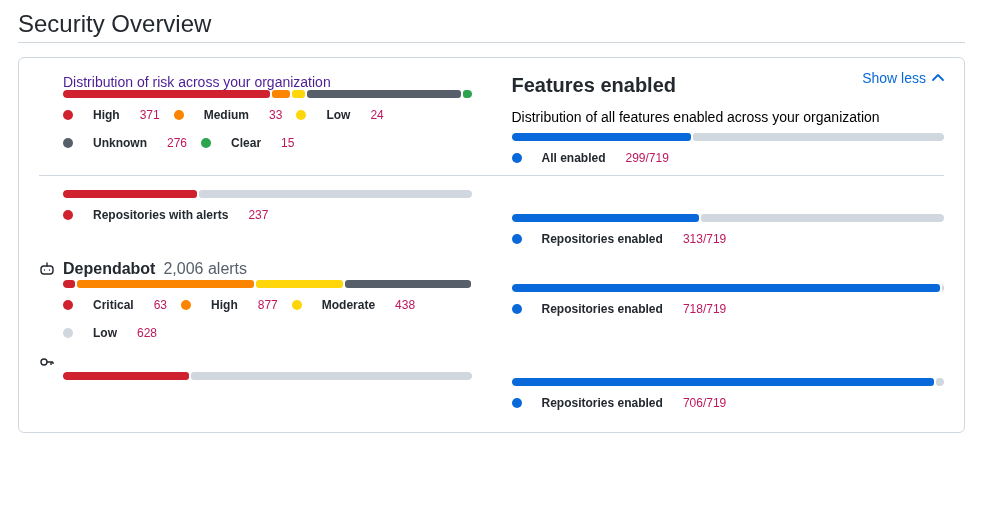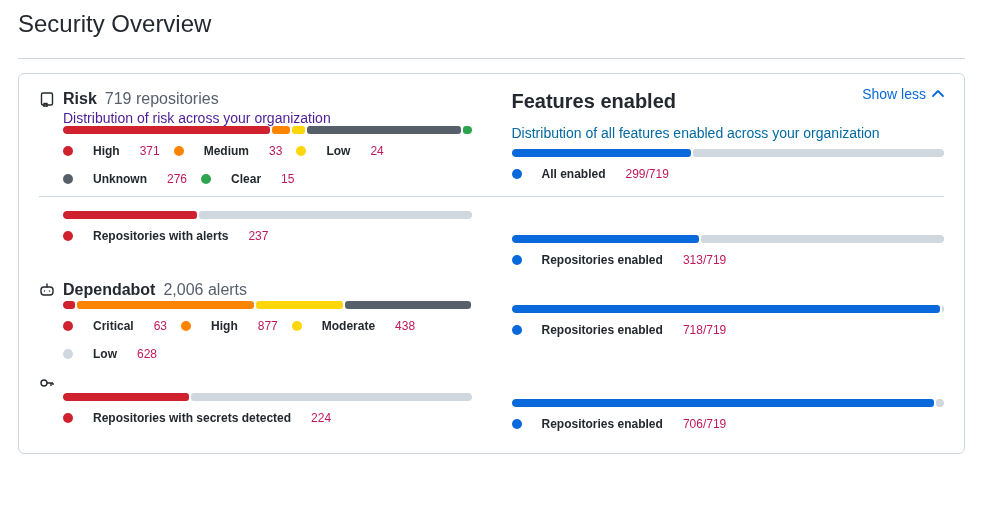--- a/index.html
+++ b/index.html
@@ -6,21 +6,21 @@
 body {
   font-family: -apple-system, BlinkMacSystemFont, "Segoe UI", Helvetica, Arial, sans-serif;
   background: #fff;
   color: #24292f;
   font-size: 14px;
   padding: 10px 18px;
 }
 h1.page-title {
   font-size: 24px;
   font-weight: 400;
-  padding-bottom: 20px;
+  padding-bottom: 4px;
   border-bottom: 1px solid #d0d7de;
   margin-bottom: 14px;
 }
 .card {
   border: 1px solid #d0d7de;
   border-radius: 6px;
   padding: 16px 20px 8px;
   position: relative;
 }
 .showless {
@@ -70,49 +70,41 @@
   gap: 14px;
   margin-left: 24px;
 }
 .legend.nonindent { margin-left: 0; }
 .li { display: flex; align-items: center; gap: 20px; font-size: 12px; }
 .dot { width: 10px; height: 10px; border-radius: 50%; flex-shrink: 0; }
 .li .lbl { font-weight: 600; }
 .li .val { color: #be185d; }
 .icon { width: 16px; height: 16px; stroke: #24292f; fill: none; stroke-width: 1.4; flex-shrink: 0; }
 .ft-heading { font-size: 20px; font-weight: 600; margin-bottom: 12px; }
-.ft-sub { font-size: 14px; color: #0369a1; margin-bottom: 8px; }
+.ft-sub { font-size: 14px; color: #000000; margin-bottom: 8px; }
 .col-right .bar, .col-right .legend { margin-left: 0; }
 .section-row { display: flex; gap: 40px; margin-bottom: 14px; }
 .section-left, .section-right { flex: 1; }
 </style>
 </head>
 <body>
 
 <h1 class="page-title">Security Overview</h1>
 
 <div class="card">
 
   <div class="showless">
     <span>Show less</span>
     <svg class="icon" viewBox="0 0 16 16">
         <path d="M3 10l5-5 5 5" stroke="#0969da" stroke-width="1.8" fill="none" stroke-linecap="round" stroke-linejoin="round"></path>
       </svg>
   </div>
 
   <div class="section-row block with-divider">
     <div class="section-left">
-      <div class="heading">
-        <svg class="icon" viewBox="0 0 16 16">
-            <rect x="2.5" y="2" width="11" height="12" rx="1.5"></rect>
-            <rect x="5" y="12.5" width="3" height="3.5"></rect>
-          </svg>
-        <span class="label">Risk</span>
-        <span class="count">719 repositories</span>
-      </div>
       <div class="subtext">Distribution of risk across your organization</div>
       <div class="bar">
           <div class="seg" style="background: rgb(207, 34, 46); width: 51.6%;"></div>
           <div class="seg" style="background: rgb(251, 133, 0); width: 4.6%;"></div>
           <div class="seg" style="background: rgb(255, 214, 10); width: 3.3%;"></div>
           <div class="seg" style="background: rgb(87, 96, 106); width: 38.4%;"></div>
           <div class="seg" style="background: rgb(45, 164, 78); width: 2.1%;"></div>
         </div>
       <div class="legend">
           <div class="li">
@@ -251,27 +243,20 @@
         <svg class="icon" viewBox="0 0 16 16">
             <circle cx="5" cy="8" r="3"></circle>
             <path d="M8 8h6M12 8v3M14 8v2"></path>
           </svg>
         <span class="count"></span>
       </div>
       <div class="bar">
           <div class="seg" style="background: rgb(207, 34, 46); width: 31.1%;"></div>
           <div class="seg" style="background: rgb(208, 215, 222); width: 68.9%;"></div>
         </div>
-      <div class="legend">
-          <div class="li">
-            <span class="dot" style="background: rgb(207, 34, 46);"></span>
-            <span class="lbl">Repositories with secrets detected</span>
-            <span class="val">224</span>
-          </div>
-        </div>
     </div>
     <div class="section-right col-right">
       <div style="height:24px"></div>
       <div class="bar nonindent">
           <div class="seg" style="background: rgb(9, 105, 218); width: 98.2%;"></div>
           <div class="seg" style="background: rgb(208, 215, 222); width: 1.8%;"></div>
         </div>
       <div class="legend nonindent">
           <div class="li">
             <span class="dot" style="background: rgb(9, 105, 218);"></span>

